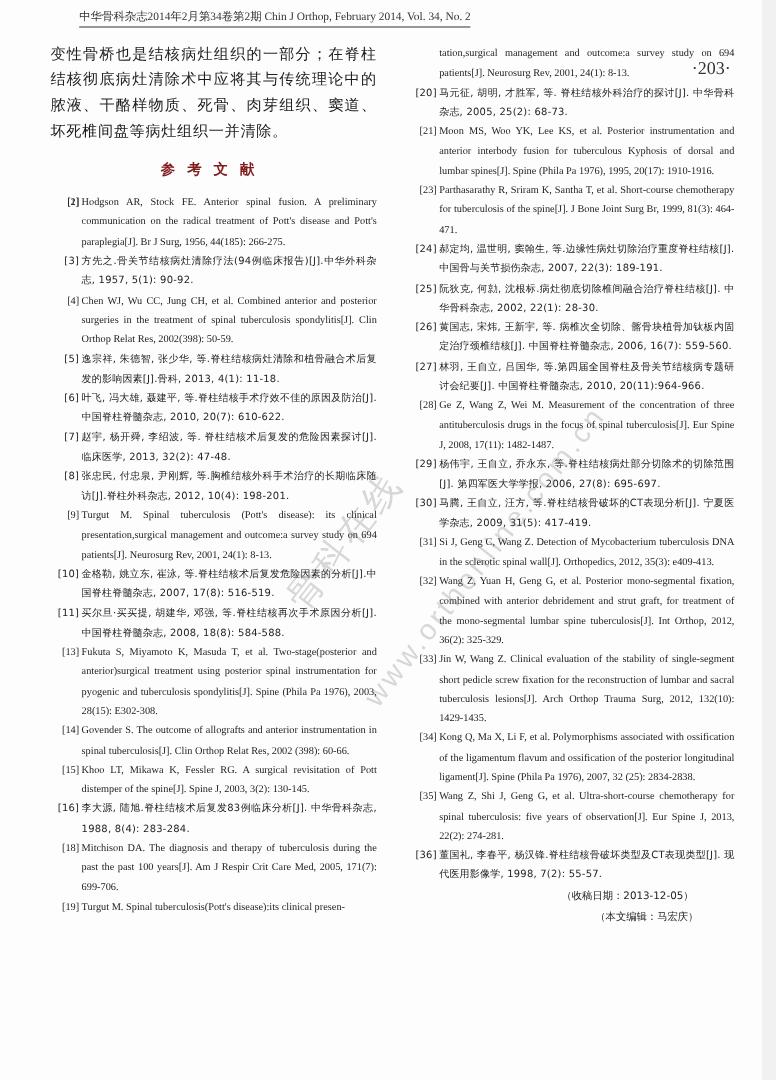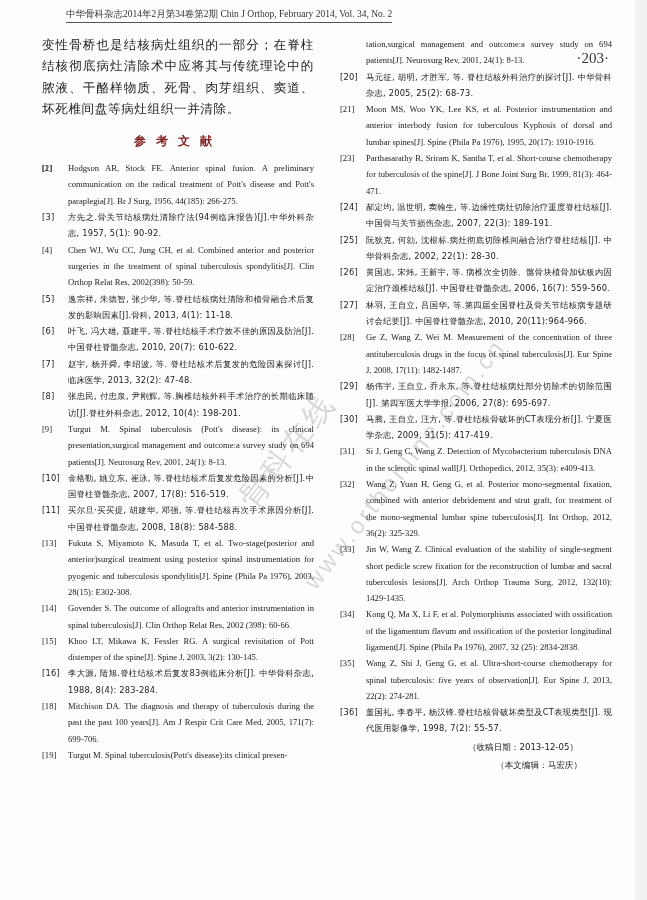--- a/index.html
+++ b/index.html
@@ -27,21 +27,21 @@
   .body-text p { margin:0; }
   .refs-title {
     text-align:center; font-family:"DejaVu Sans",sans-serif; font-size:12px; font-weight:bold;
     letter-spacing:10px; margin:14px 0 10px 0; color:#7f1d1d;
   }
   .refs { list-style:none; margin:0; padding:0; }
   .ref {
     position:relative; padding-left:26px; font-size:8.6px; line-height:16.3px; color:#222;
     text-align:justify; font-family:"Liberation Serif",serif;
   }
-  .ref .num { position:absolute; left:0; top:0; width:24px; text-align:left; }
+  .ref .num { position:absolute; left:0; top:0; width:24px; text-align:right; }
   .ref.cn { font-family:"DejaVu Sans",sans-serif; font-size:8.3px; letter-spacing:0.2px; }
   .cont { padding-left:26px; font-size:8.6px; line-height:16.3px; font-family:"Liberation Serif",serif; text-align:justify; }
   .received { text-align:right; font-family:"DejaVu Sans",sans-serif; font-size:8.6px; line-height:16.5px; margin-top:2px; }
   .received.r1 { padding-right:34px; }
   .received.r2 { padding-right:30px; }
   .watermark {
     position:absolute; left:260px; top:340px; width:260px; height:280px; pointer-events:none;
     color:rgba(120,120,120,0.28); font-family:"Liberation Sans",sans-serif;
   }
   .wm-line1 { position:absolute; left:-40px; top:90px; transform:rotate(-52deg); font-size:30px; letter-spacing:4px; white-space:nowrap; }

